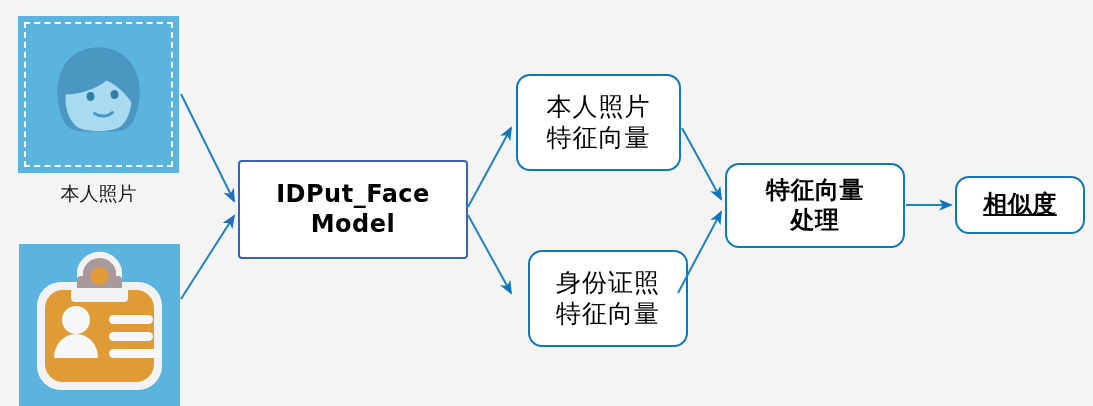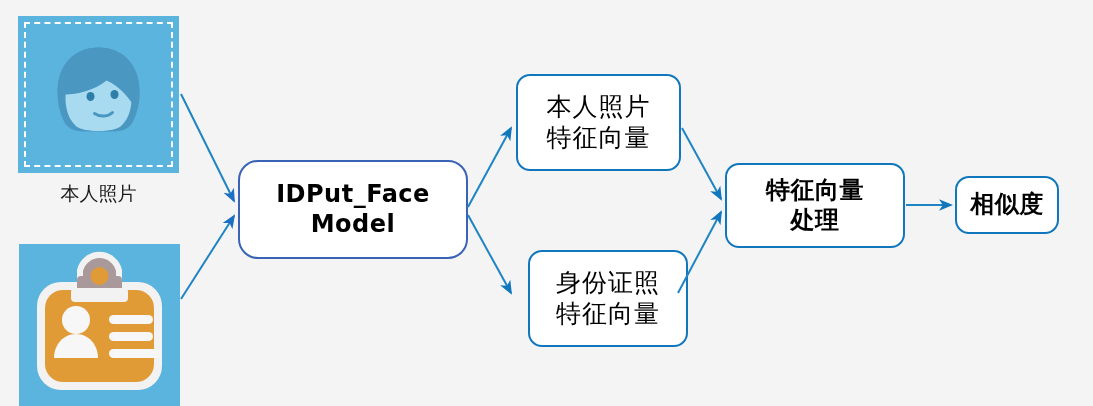--- a/index.html
+++ b/index.html
@@ -56,21 +56,21 @@
     align-items: center;
     justify-content: center;
     text-align: center;
     line-height: 1.22;
     color: #000000;
   }
   .node .node-label { display: block; white-space: pre-line; }
 
   .node.model {
     border-color: #3a62b5;
-    border-radius: 20px;
+    border-radius: 4px;
   }
   .node.bold-sans .node-label {
     font-family: "DejaVu Sans", sans-serif;
     font-weight: bold;
     font-size: 24px;
     letter-spacing: 0.5px;
   }
   .node.serif-cjk .node-label {
     font-family: "DejaVu Serif", "Liberation Serif", serif;
     font-weight: normal;
@@ -156,21 +156,21 @@
   <div class="node serif-cjk" id="node-idcard-fv" style="left: 528px; top: 250px; width: 160px; height: 97px;">
     <span class="node-label">身份证照
 特征向量</span>
   </div>
 
   <div class="node bold-sans" id="node-fv-processing" style="left: 725px; top: 163px; width: 180px; height: 85px;">
     <span class="node-label">特征向量
 处理</span>
   </div>
 
-  <div class="node bold-sans" id="node-similarity" style="left: 955px; top: 176px; width: 104px; height: 58px;">
+  <div class="node bold-sans" id="node-similarity" style="left: 955px; top: 176px; width: 130px; height: 58px; text-decoration: underline;">
     <span class="node-label">相似度</span>
   </div>
 
   <svg id="connectors">
     <defs>
       <marker id="arrowhead" markerWidth="7" markerHeight="7" refX="6" refY="3.5" orient="auto" markerUnits="strokeWidth">
         <path d="M0,0.6 L7,3.5 L0,6.4 L1.9,3.5 Z" fill="#1077bd"></path>
       </marker>
       <marker id="arrowhead-dark" markerWidth="7" markerHeight="7" refX="6" refY="3.5" orient="auto" markerUnits="strokeWidth">
         <path d="M0,0.6 L7,3.5 L0,6.4 L1.9,3.5 Z" fill="#1d6fc4"></path>

